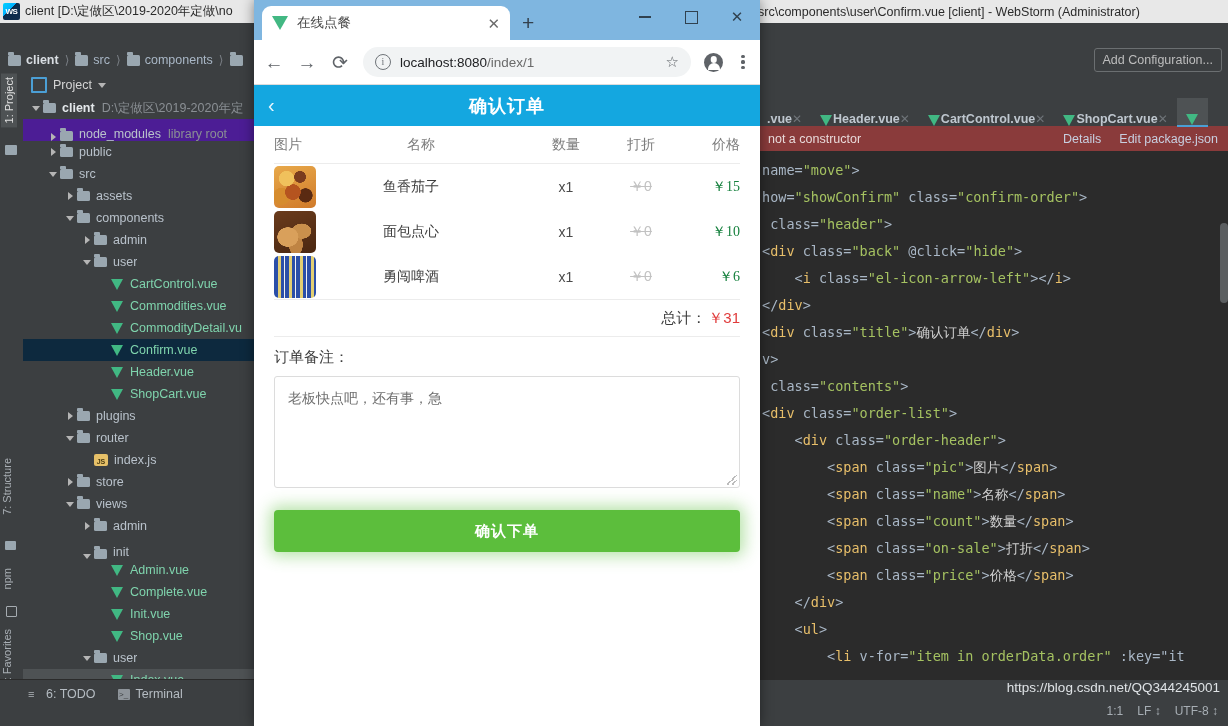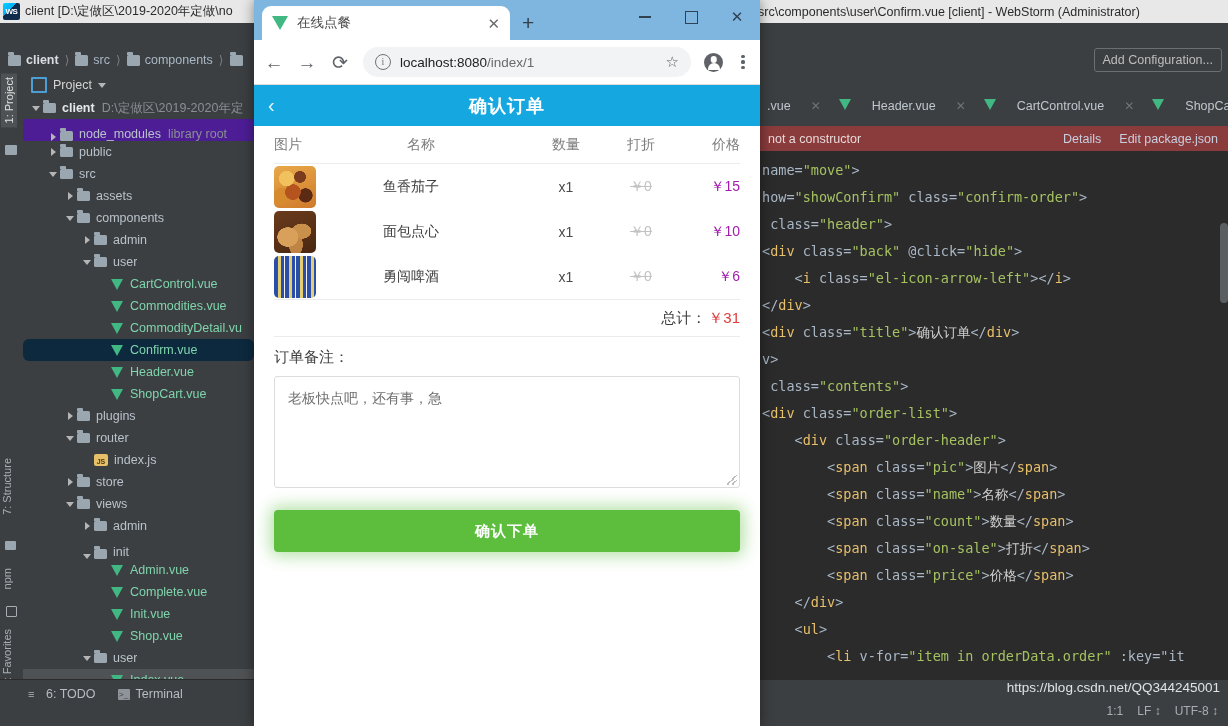--- a/index.html
+++ b/index.html
@@ -120,21 +120,21 @@
   }
 
   
   .editor{
     position:absolute;left:758px;top:73px;width:470px;height:607px;background:#2b2b2b;overflow:hidden;
   }
   .ed-toprow{height:26px;background:#3c3f41;}
   .ed-tabs{
     height:27px;background:#3c3f41;display:flex;align-items:center;font-size:12.5px;color:#bfc7cf;white-space:nowrap;
   }
-  .ed-tab{display:flex;align-items:flex-start;gap:20px;padding:0 9px;height:27px;}
+  .ed-tab{display:flex;align-items:flex-end;gap:0;padding:0 9px;height:27px;font-weight:bold;}
   .ed-tab.active{background:#4e5254;border-bottom:2px solid #4b9fd5;}
   .tab-x{color:#6f7479;font-size:12px;}
   .errbar{
     height:25px;background:#8a3b3b;display:flex;align-items:center;color:#e8dada;font-size:12.5px;
     padding:0 10px;justify-content:space-between;
   }
   .errbar .links{display:flex;gap:18px;color:#c8cfe0;}
   .code{
     padding:6px 0 0 0;font-family:"DejaVu Sans Mono","Liberation Mono",monospace;
     font-size:13.5px;line-height:27px;color:#a9b7c6;white-space:pre;
@@ -226,21 +226,21 @@
 
   .order-row{
     display:flex;align-items:center;height:45px;color:#4a4a4a;font-size:14px;
   }
   .thumb{
     width:42px;height:42px;border-radius:5px;flex:0 0 42px;overflow:hidden;position:relative;
   }
   .row-name{flex:1;text-align:center;padding-right:22px;color:#3d3d3d;}
   .row-count{width:76px;text-align:center;color:#4a4a4a;}
   .row-sale{width:74px;text-align:center;color:#c2c2c2;text-decoration:line-through;}
-  .row-price{width:62px;text-align:right;color:#a21caf;}
+  .row-price{width:62px;text-align:right;color:#15803d;font-family:Liberation Serif, serif;}
 
   .total-line{
     border-top:1px solid #ececec;border-bottom:1px solid #ececec;
     height:36px;display:flex;align-items:center;justify-content:flex-end;
     font-size:15px;color:#3d3d3d;
   }
   .total-line .amt{color:#e03b3b;margin-left:2px;}
 
   .remark-label{margin-top:11px;font-size:15px;color:#3d3d3d;}
   .remark-box{
@@ -398,21 +398,21 @@
         <div class="trow" style="padding-left: 74px;">
           <span class="tw"></span>
           <span class="vueic"></span>
           <span class="tlabel vue">Commodities.vue</span>
         </div>
         <div class="trow" style="padding-left: 74px;">
           <span class="tw"></span>
           <span class="vueic"></span>
           <span class="tlabel vue">CommodityDetail.vu</span>
         </div>
-        <div class="trow sel" style="padding-left: 74px; border-radius: 6px;">
+        <div class="trow sel" style="padding-left: 74px;">
           <span class="tw"></span>
           <span class="vueic"></span>
           <span class="tlabel vue">Confirm.vue</span>
         </div>
         <div class="trow" style="padding-left: 74px;">
           <span class="tw"></span>
           <span class="vueic"></span>
           <span class="tlabel vue">Header.vue</span>
         </div>
         <div class="trow" style="padding-left: 74px;">

